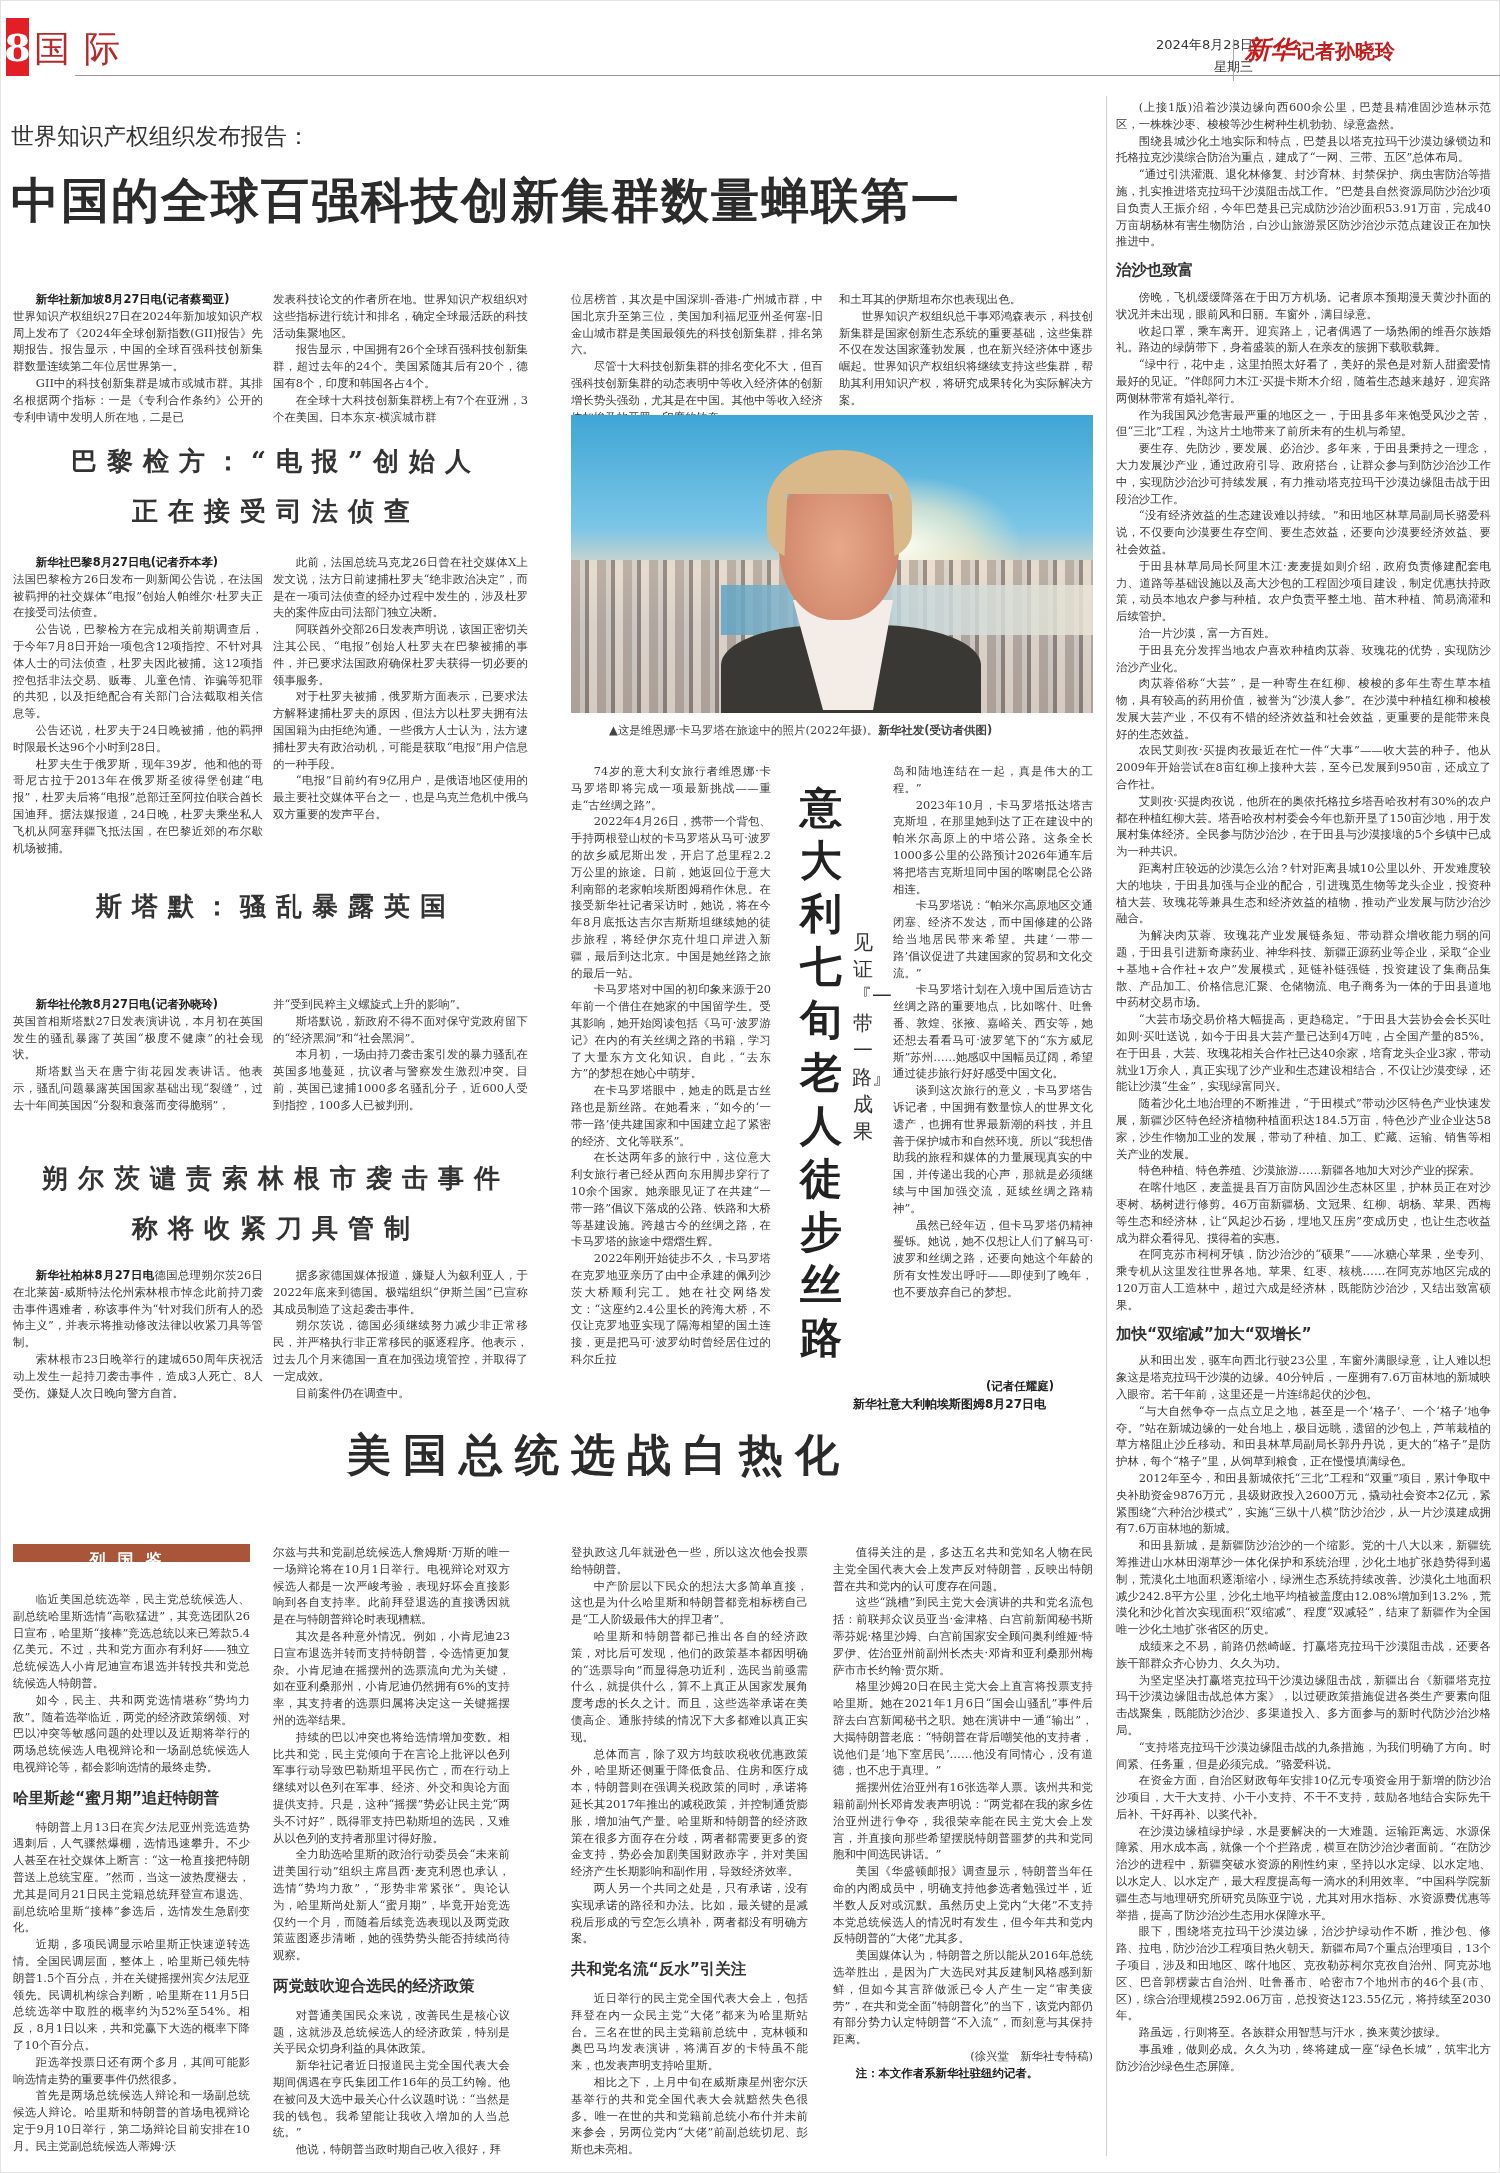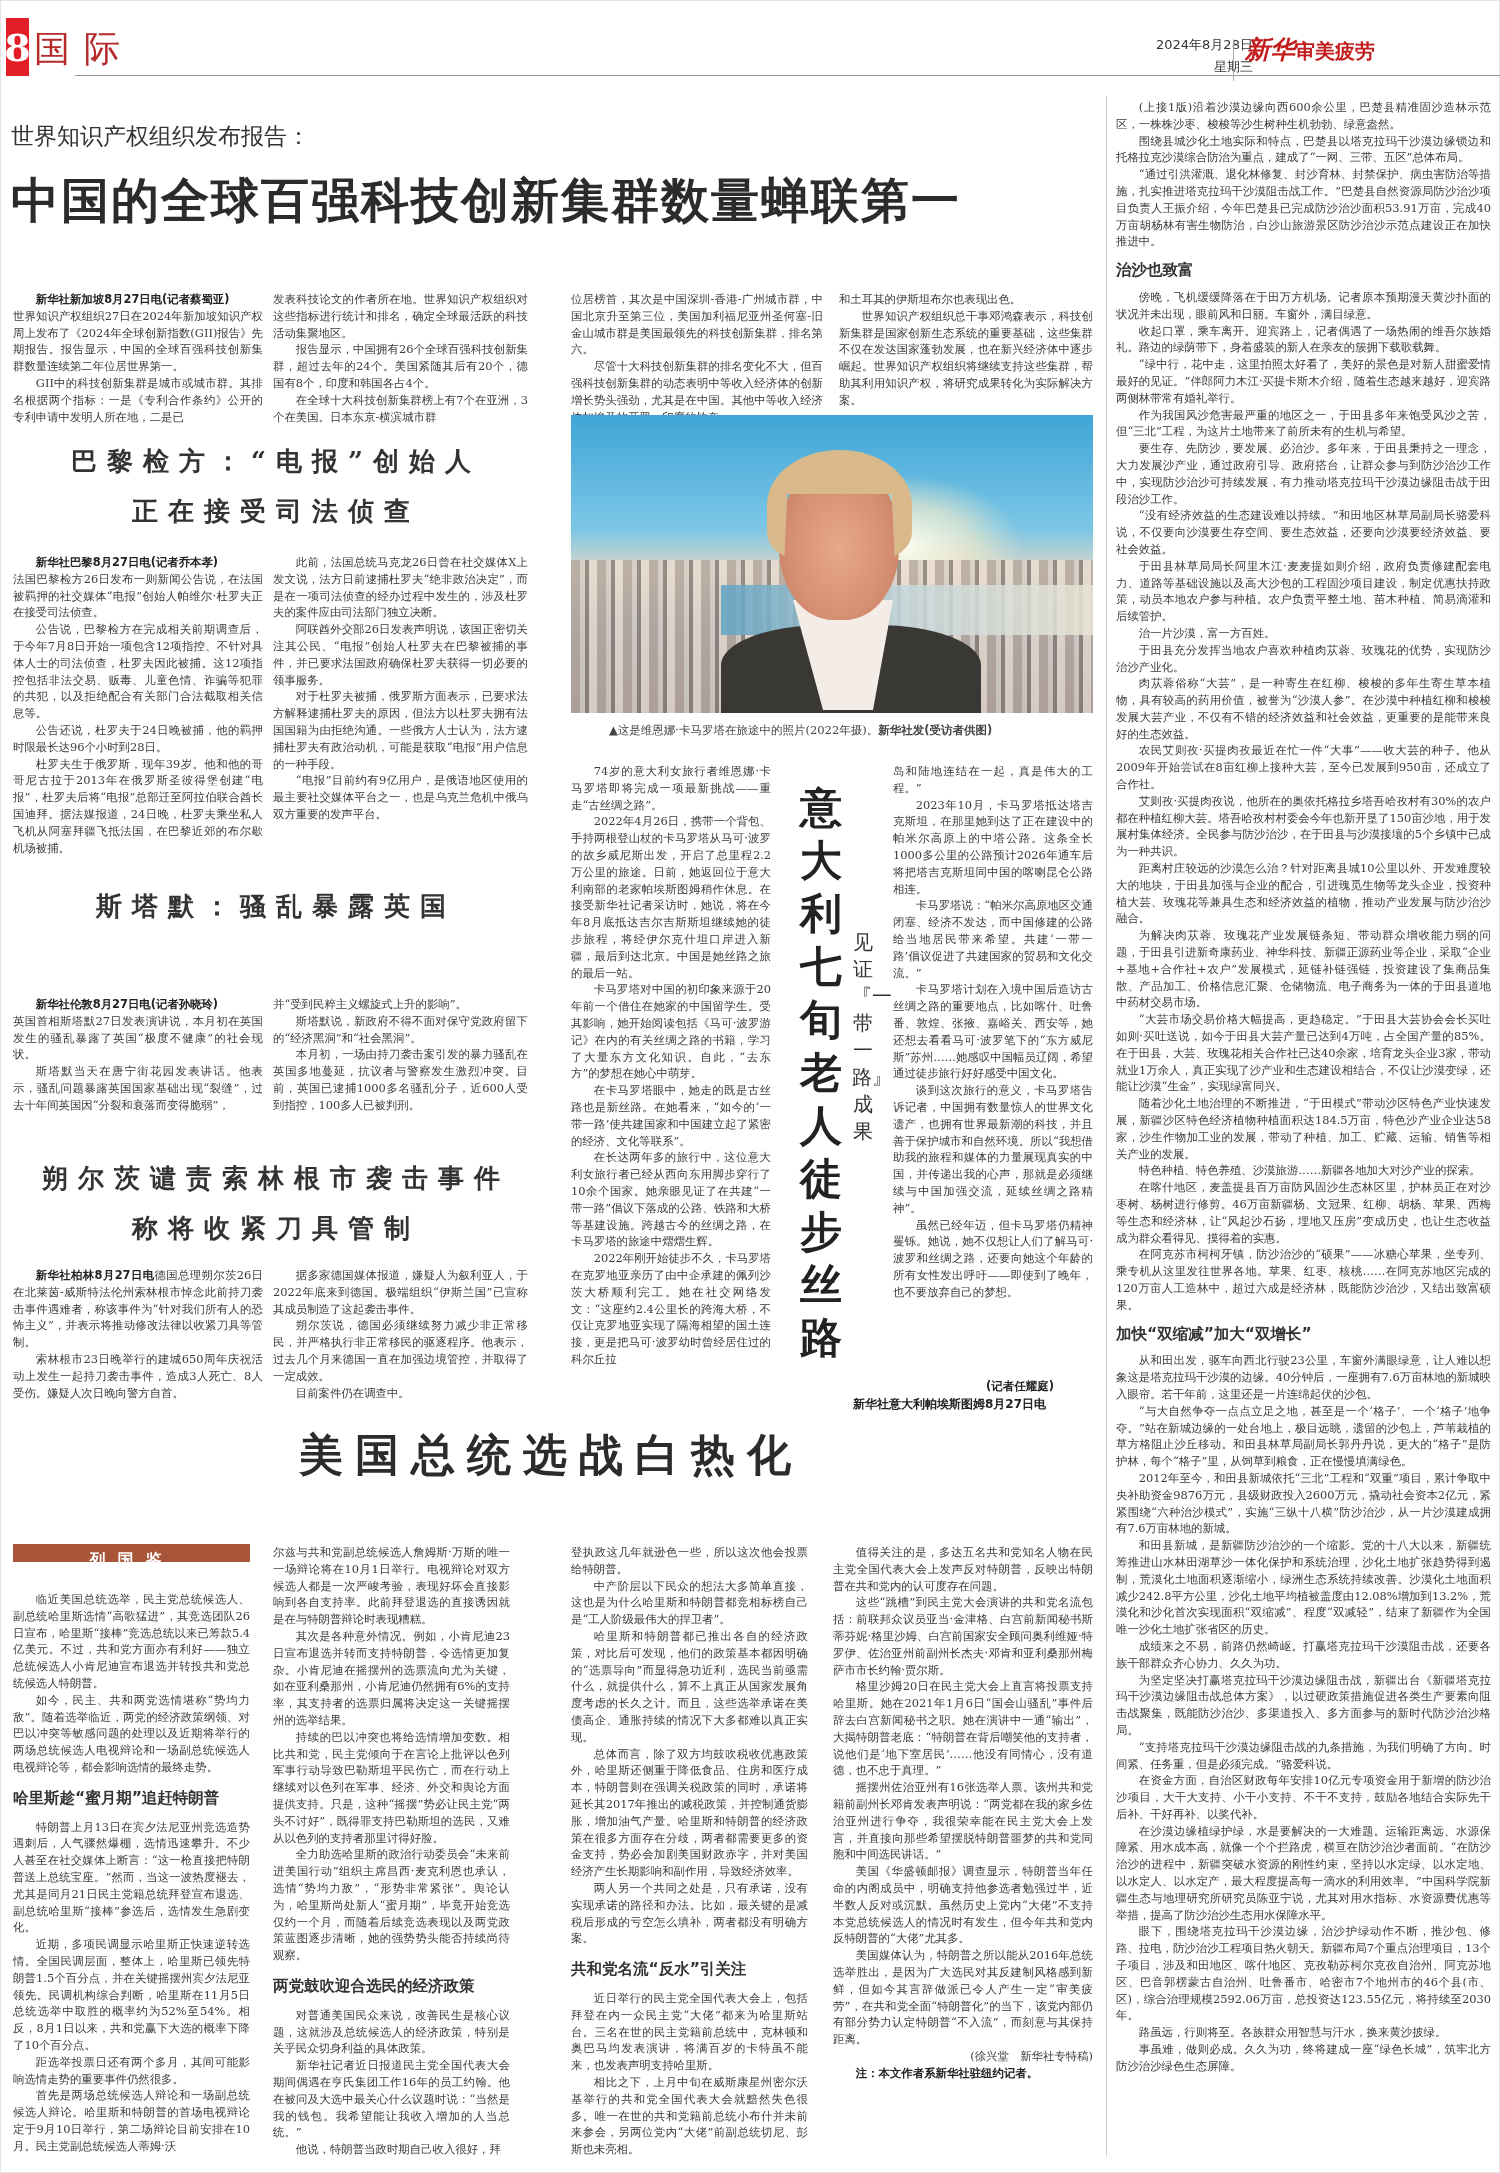--- a/index.html
+++ b/index.html
@@ -15,21 +15,21 @@
 .section{left:33px;top:24px;font-size:36px;color:#b52a2a;letter-spacing:14px;font-family:"DejaVu Serif",serif}
 .headrule{left:74px;top:74px;width:1426px;height:1px;background:#999}
 .date{left:1155px;top:33px;font-family:"DejaVu Sans",sans-serif;font-size:13px;color:#333;text-align:right;line-height:22px}
 .vsep{left:1232px;top:38px;width:1px;height:42px;background:#aaa}
 .masthead{left:1244px;top:32px;font-size:25px;color:#c21c1c;font-style:italic;font-weight:bold;font-family:"DejaVu Serif",serif;white-space:nowrap}
 .masthead small{font-size:20px;font-style:normal;font-weight:bold;font-family:"DejaVu Sans",sans-serif}
 
 .kicker{left:10px;top:120px;font-size:23px;font-family:Liberation Sans, sans-serif;color:#333}
 .main-head{left:10px;top:168px;width:1100px;font-size:48px;font-weight:bold;font-family:"DejaVu Serif",serif;color:#2b2b2b;letter-spacing:2px;white-space:nowrap}
 .sub-head{font-size:26px;font-family:"DejaVu Serif",serif;color:#333;text-align:center;width:510px;letter-spacing:10px;line-height:50px;font-weight:bold}
-.us-head{left:250px;top:1425px;width:600px;font-size:44px;font-family:"DejaVu Serif",serif;color:#2b2b2b;text-align:center;letter-spacing:12px;font-weight:bold}
+.us-head{left:250px;top:1425px;width:600px;font-size:44px;font-family:"DejaVu Serif",serif;color:#2b2b2b;text-align:right;letter-spacing:12px;font-weight:bold}
 .subtitle-h{font-family:"DejaVu Sans",sans-serif;font-weight:bold;font-size:15.5px;color:#333;text-align:left}
 .colbox{background:#a9553a;color:#fff;font-family:"DejaVu Sans",sans-serif;font-weight:bold;font-size:16px;letter-spacing:12px;text-align:center;line-height:32px}
 
 .photo{left:570px;top:414px;width:522px;height:298px;overflow:hidden;background:linear-gradient(180deg,#3fa6d6 0%,#7cc6e6 38%,#d8d6c8 52%,#8c98a8 70%,#6d6a72 100%)}
 .sun{position:absolute;right:70px;top:60px;width:240px;height:140px;border-radius:50%;background:radial-gradient(ellipse at center,rgba(255,255,240,.95) 0%,rgba(255,240,200,.6) 40%,rgba(255,255,255,0) 70%)}
 .water{position:absolute;left:150px;top:170px;width:372px;height:50px;background:linear-gradient(90deg,#5fa3c4,#c7d8dc,#e8e4d4);opacity:.85}
 .city{position:absolute;left:0;top:145px;width:522px;height:153px;background:repeating-linear-gradient(90deg,#b7a99e 0 9px,#d7cfc7 9px 14px,#8d7f78 14px 18px,#e8dcd0 18px 26px);opacity:.85}
 .face{position:absolute;left:208px;top:45px;width:120px;height:160px;border-radius:50% 50% 45% 45%;background:radial-gradient(ellipse at 50% 55%,#e8a88a 0%,#d48d70 60%,#c07a5e 100%)}
 .hair{position:absolute;left:196px;top:35px;width:145px;height:110px;border-radius:60% 60% 30% 30%;background:#d9b88a;clip-path:polygon(0 30%,20% 0,80% 0,100% 30%,100% 100%,88% 100%,86% 40%,14% 40%,12% 100%,0 100%)}
 .vest{position:absolute;left:150px;top:210px;width:260px;height:100px;background:#3a3834;border-radius:40% 40% 0 0}
@@ -47,21 +47,21 @@
 
   <div class="abs pagenum">8</div>
   <div class="abs section">国际</div>
   <div class="abs headrule"></div>
   <div class="abs date">
     <div>2024年8月28日</div>
     <div>星期三</div>
   </div>
   <div class="abs vsep"></div>
   <div class="abs masthead">
-    <span>新华</span><small>审美疲劳</small>
+    <span>新华</span><small>记者孙晓玲</small>
   </div>
 
   <div class="abs kicker">世界知识产权组织发布报告：</div>
   <div class="abs main-head">中国的全球百强科技创新集群数量蝉联第一</div>
 
   <div class="abs body-text" style="left:12px;top:290px;width:250px">
     <p><span class="lead">新华社新加坡8月27日电(记者蔡蜀亚)</span></p>
     <p class="noind">世界知识产权组织27日在2024年新加坡知识产权周上发布了《2024年全球创新指数(GII)报告》先期报告。报告显示，中国的全球百强科技创新集群数量连续第二年位居世界第一。</p>
     <p>GII中的科技创新集群是城市或城市群。其排名根据两个指标：一是《专利合作条约》公开的专利申请中发明人所在地，二是已</p>
   </div>

